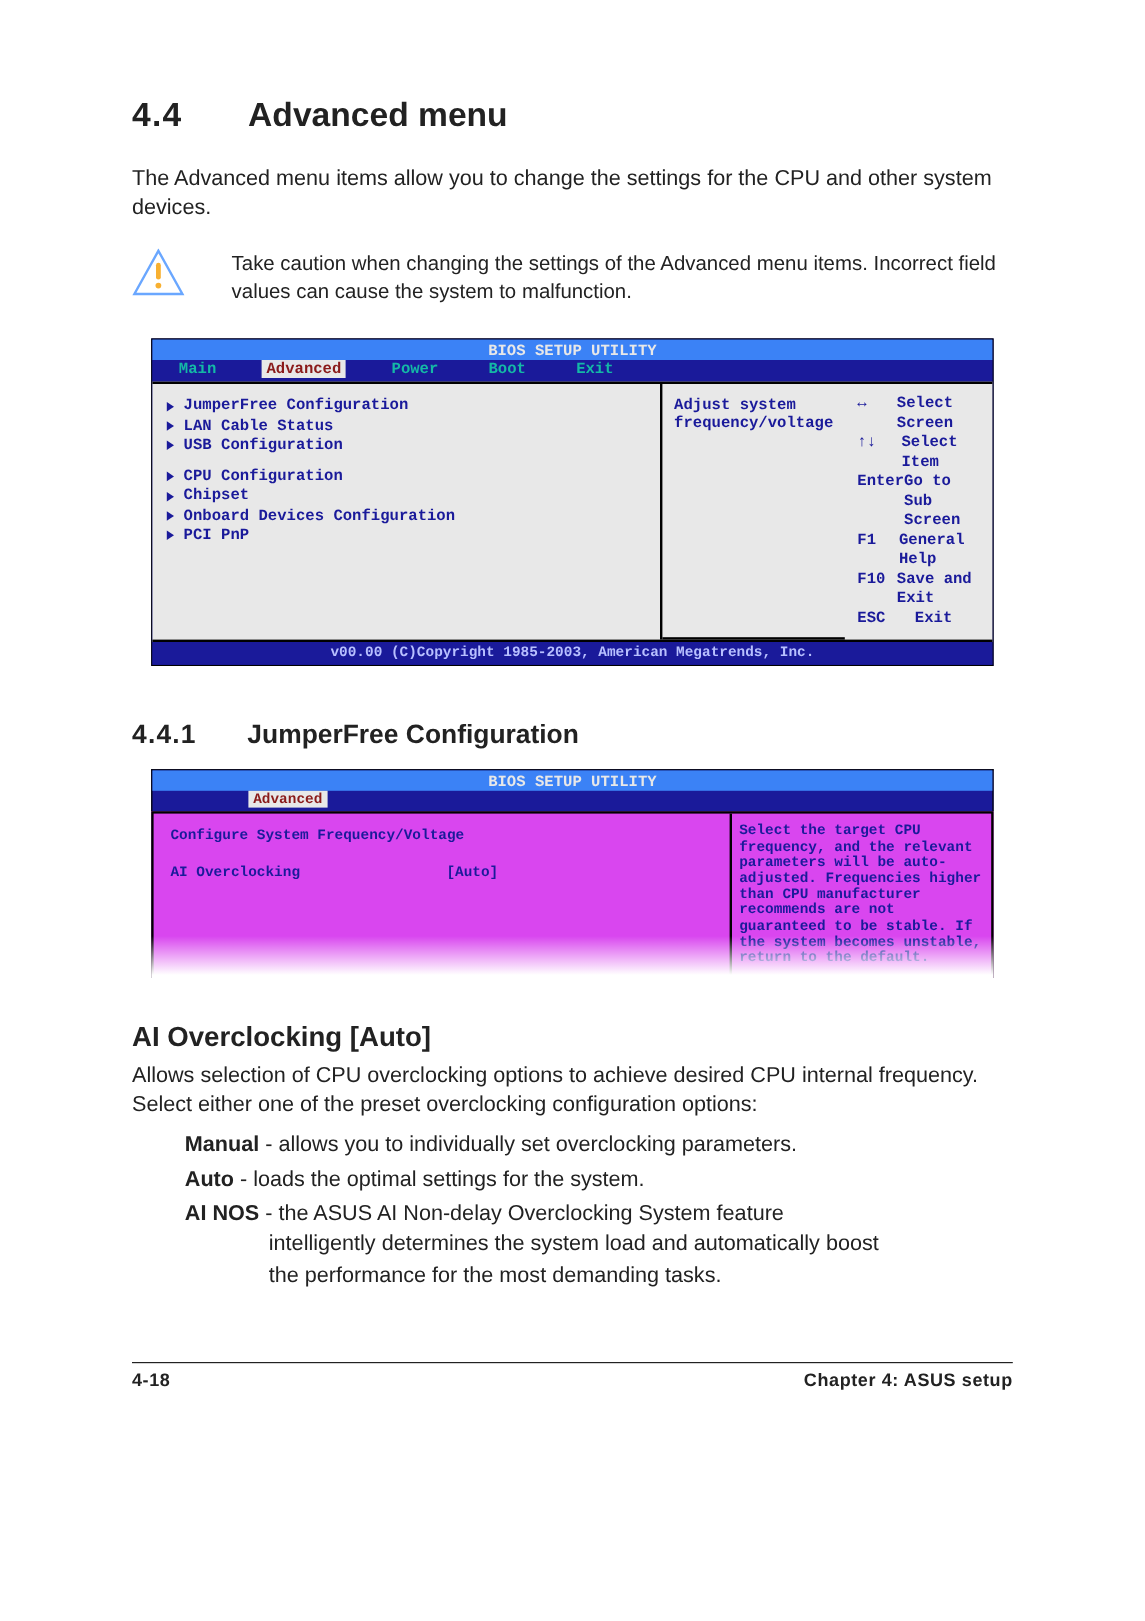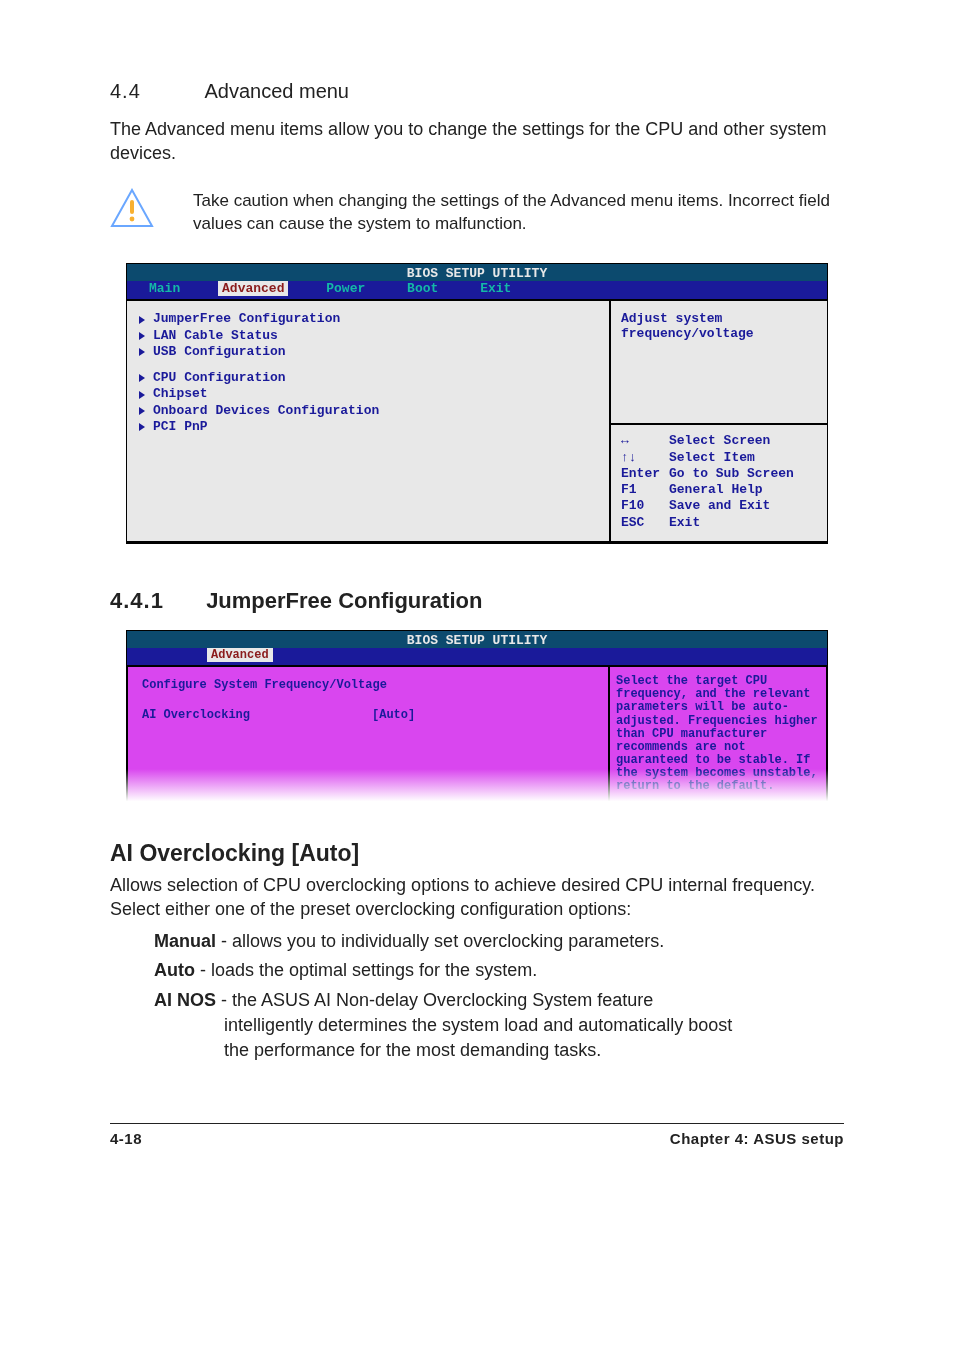--- a/index.html
+++ b/index.html
@@ -5,23 +5,23 @@
   * { box-sizing: border-box; margin: 0; padding: 0; }
   body {
     background: #fff;
     font-family: Arial, Helvetica, sans-serif;
     color: #222;
     width: 954px;
     margin: 0 auto;
     padding: 80px 110px 40px 110px;
   }
   .section-heading {
-    font-size: 20px;
-    font-weight: normal;
-    margin-bottom: 14px;
+    font-size: 28px;
+    font-weight: bold;
+    margin-bottom: 24px;
   }
   .section-heading .num { display: inline-block; width: 90px; letter-spacing: 1px; }
   .intro-para {
     font-size: 18px;
     line-height: 1.35;
     margin-bottom: 22px;
   }
   .caution-box {
     display: flex;
     align-items: flex-start;
@@ -39,21 +39,21 @@
   .bios-box {
     width: 702px;
     margin: 0 auto 44px auto;
     background: #1a1a9a;
     font-family: "Courier New", monospace;
     font-size: 13px;
     color: #fff;
     border: 1px solid #000;
   }
   .bios-titlebar {
-    background: #0c4a6e;
+    background: #3b82f6;
     color: #e8e8e8;
     text-align: center;
     font-weight: bold;
     font-size: 13px;
     padding: 2px 0 0 0;
   }
   .bios-menubar {
     background: #1a1a9a;
     padding: 0 18px 3px 18px;
   }
@@ -87,21 +87,20 @@
     width: 0; height: 0;
     border-top: 4px solid transparent;
     border-bottom: 4px solid transparent;
     border-left: 6px solid #1a1a9a;
     margin-right: 8px;
     margin-left: 2px;
   }
   .bios-right {
     flex: 0 0 216px;
     display: flex;
-    flex-direction: column;
   }
   .bios-help {
     color: #1a1a9a;
     font-weight: bold;
     padding: 10px 10px;
     min-height: 124px;
     border-bottom: 2px solid #000;
   }
   .bios-keys {
     color: #1a1a9a;
@@ -303,20 +302,21 @@
             <span class="kkey">F10</span>
             <span>Save and Exit</span>
           </div>
         <div class="krow">
             <span class="kkey">ESC</span>
             <span>Exit</span>
           </div>
       </div>
     </div>
   </div>
+  <div class="bios-copyright">v00.00 (C)Copyright 1985-2003, American Megatrends, Inc.</div>
 </div>
 
 <h2 class="subsection-heading">
   <span class="snum">4.4.1</span>
   <span>JumperFree Configuration</span>
 </h2>
 
 <div class="bios-box2">
   <div class="top">
     <div class="bios-titlebar">BIOS SETUP UTILITY</div>

